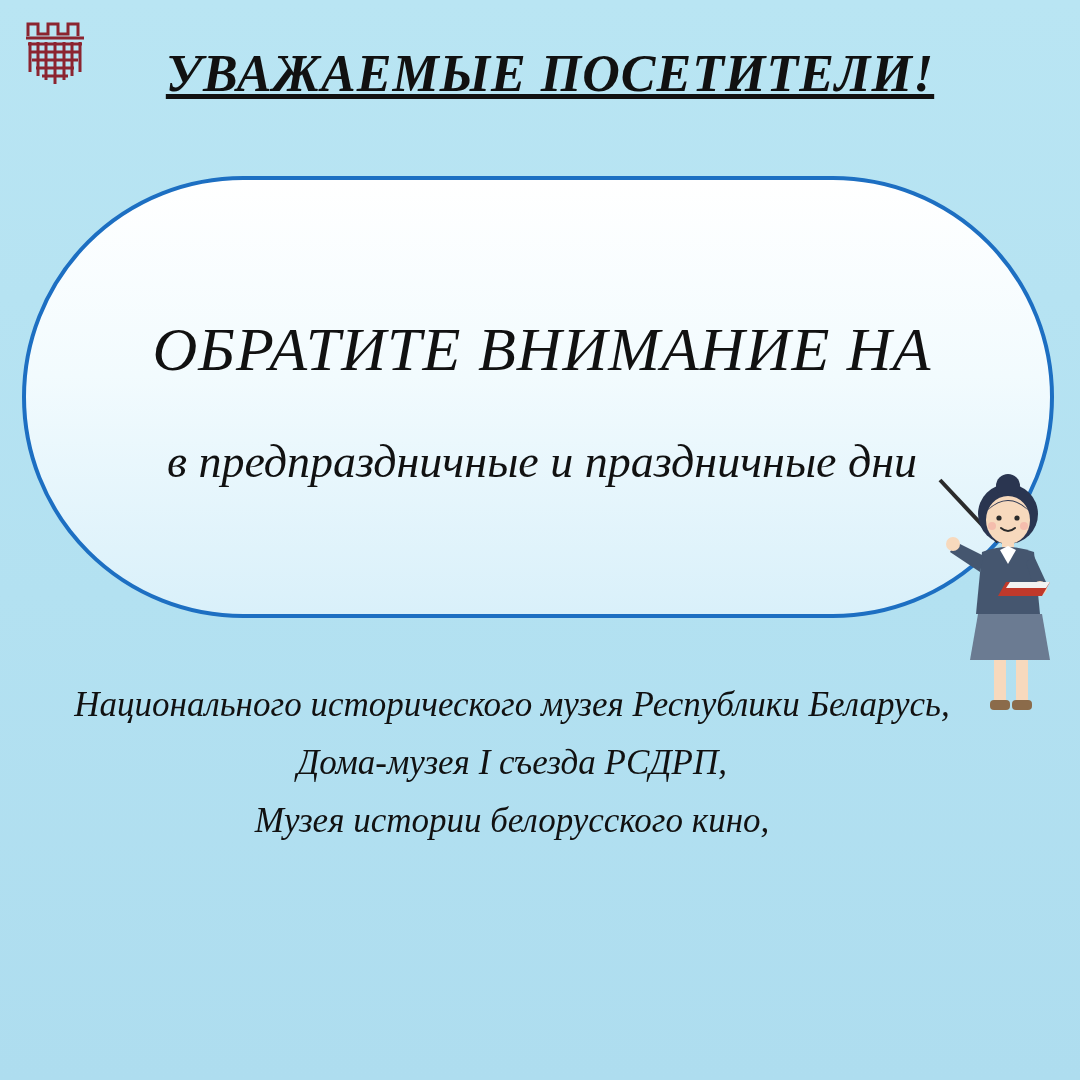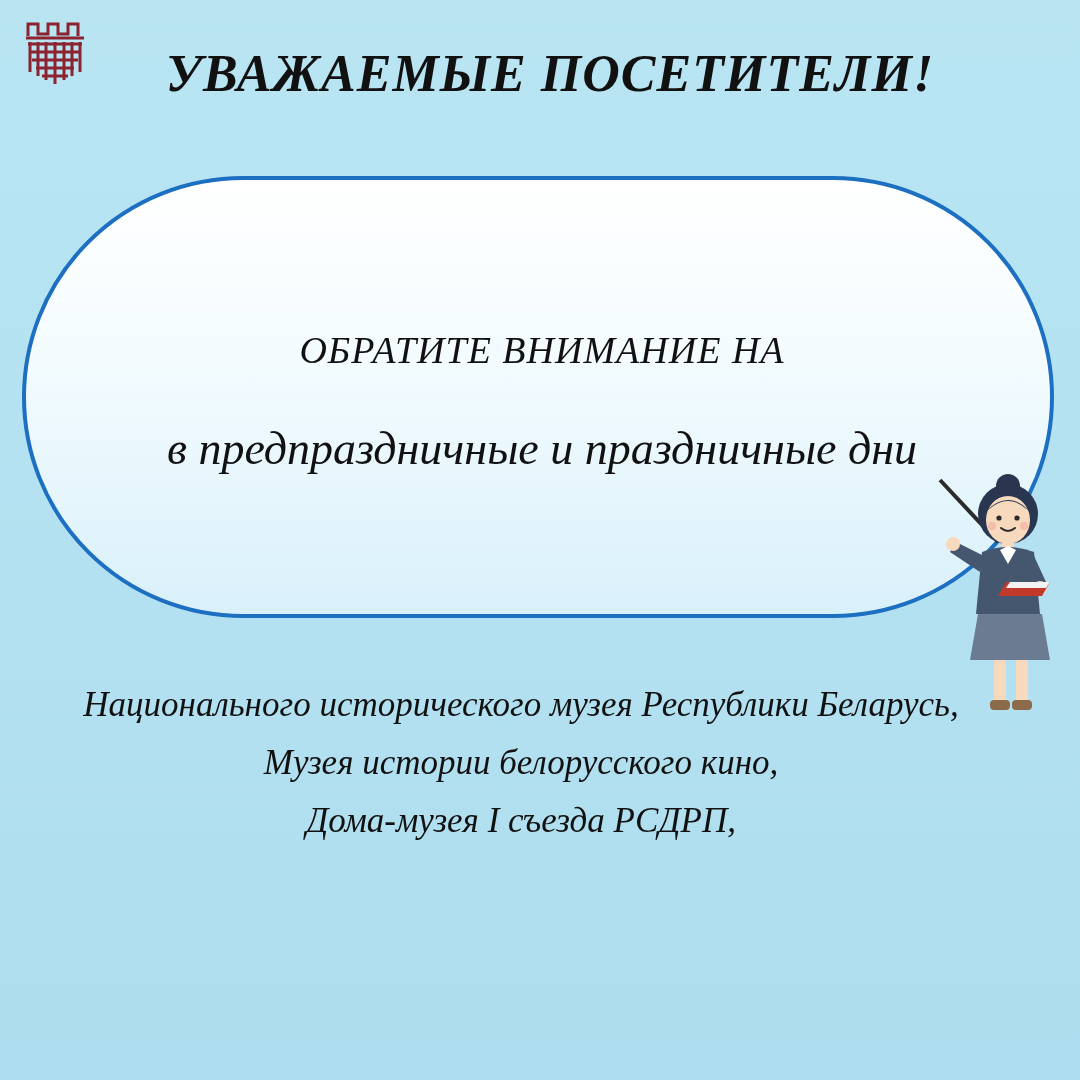--- a/index.html
+++ b/index.html
@@ -36,20 +36,21 @@
     top: 44px;
     left: 150px;
     width: 800px;
     text-align: center;
     font-style: italic;
     font-weight: bold;
     font-size: 52px;
     letter-spacing: 1px;
     color: #111111;
     white-space: nowrap;
+    text-decoration: underline;
   }
 
   
   .callout {
     position: absolute;
     left: 22px;
     top: 176px;
     width: 1032px;
     height: 442px;
     border: 4px solid #1d6fc2;
@@ -64,21 +65,21 @@
     width: 1032px;
     height: 442px;
     display: flex;
     flex-direction: column;
     justify-content: center;
     align-items: center;
     gap: 26px;
   }
   .callout-line1 {
     font-style: italic;
-    font-size: 38px;
+    font-size: 62px;
     letter-spacing: 1px;
     color: #111111;
     text-align: center;
     white-space: nowrap;
   }
   .callout-line2 {
     font-style: italic;
     font-weight: bold;
     font-size: 42px;
     letter-spacing: 1px;
@@ -104,21 +105,20 @@
     height: 250px;
   }
 
   
   .museum-list {
     position: absolute;
     left: 0;
     top: 676px;
     width: 1024px;
     text-align: center;
-    padding-left: 9px;
   }
   .museum-list .item {
     font-style: italic;
     font-size: 35px;
     line-height: 58px;
     color: #111111;
     white-space: nowrap;
   }
 </style>
 </head>
@@ -187,17 +187,17 @@
       <rect x="74" y="190" width="12" height="42" fill="#f7d9bd"></rect>
       <rect x="96" y="190" width="12" height="42" fill="#f7d9bd"></rect>
 
       <rect x="70" y="230" width="20" height="10" rx="4" fill="#8b6b4a"></rect>
       <rect x="92" y="230" width="20" height="10" rx="4" fill="#8b6b4a"></rect>
     </svg>
   </div>
 
   <div class="museum-list">
     <div class="item">Национального исторического музея Республики Беларусь,</div>
+    <div class="item">Дома-музея I съезда РСДРП,</div>
     <div class="item">Музея истории белорусского кино,</div>
-    <div class="item">Дома-музея I съезда РСДРП,</div>
   </div>
 
 </div>
 
 </body></html>

